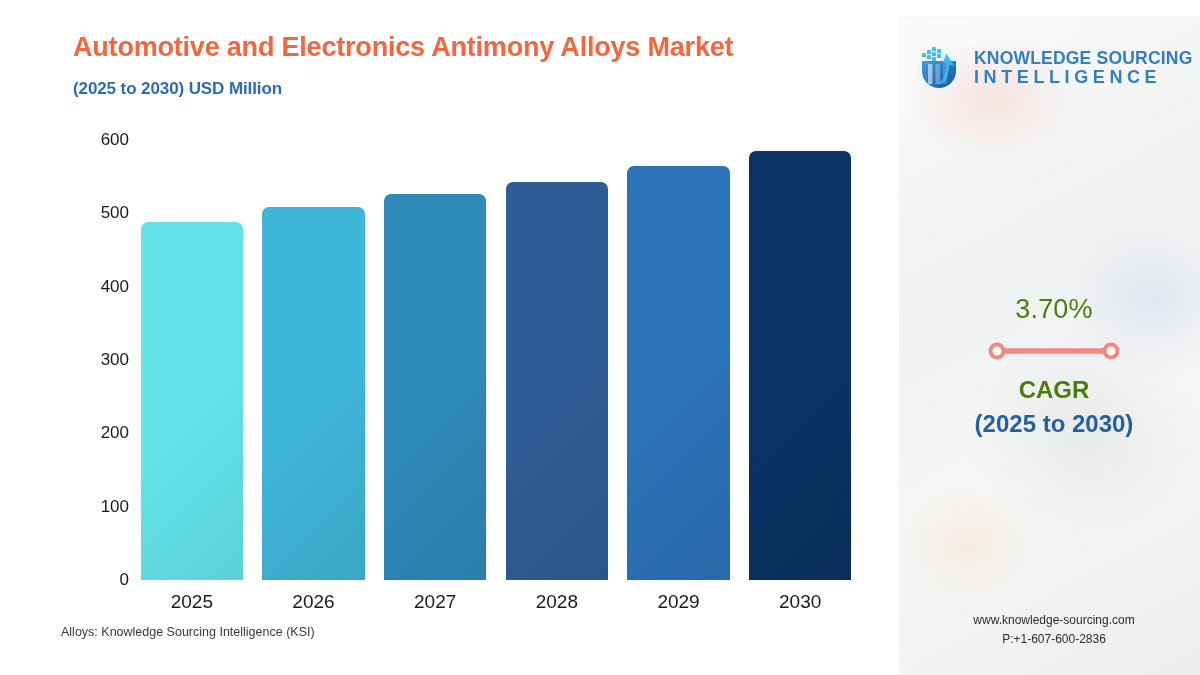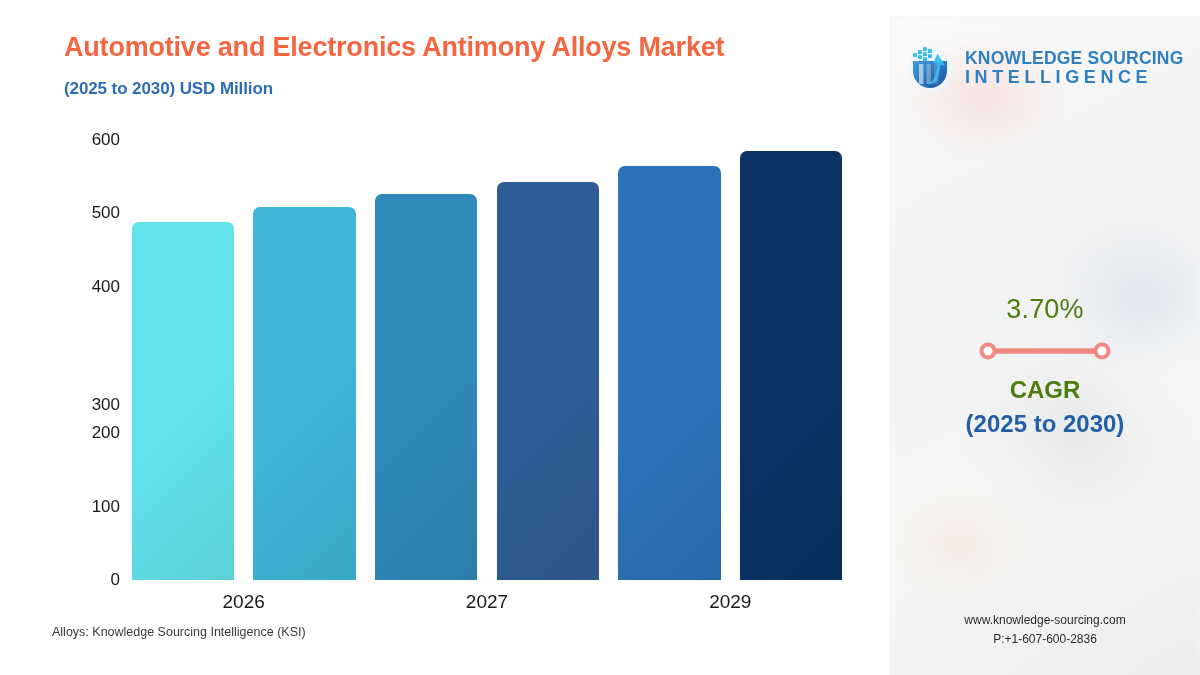--- a/index.html
+++ b/index.html
@@ -8,20 +8,21 @@
     font-family: "Liberation Sans", sans-serif;
     background:#ffffff;
     overflow:hidden;
   }
   .canvas {
     position:relative;
     width:1028px;
     height:675px;
     background:#ffffff;
     display:flex;
+    padding-left:9px;
   }
 
   
   .left-panel {
     position:relative;
     width:890px;
     height:675px;
     background:#ffffff;
     flex:0 0 890px;
   }
@@ -214,21 +215,21 @@
       <div class="chart-title">Automotive and Electronics Antimony Alloys Market</div>
       <div class="chart-subtitle">(2025 to 2030) USD Million</div>
     </div>
 
     <div class="plot">
 
       <div class="y-axis" id="y-axis">
           <div class="y-tick" style="top: 0px;">600</div>
           <div class="y-tick" style="top: 73.3333px;">500</div>
           <div class="y-tick" style="top: 146.667px;">400</div>
-          <div class="y-tick" style="top: 220px; margin-top: 45px;">300</div>
+          <div class="y-tick" style="top: 220px;">300</div>
           <div class="y-tick" style="top: 293.333px;">200</div>
           <div class="y-tick" style="top: 366.667px; text-align: center;">100</div>
           <div class="y-tick" style="top: 440px;">0</div>
         </div>
 
       <div class="bars-area" id="bars-area">
           <div class="bar-col">
             <div class="bar" style="height: 357.867px; background: linear-gradient(135deg, rgb(99, 226, 234) 0%, rgb(99, 226, 234) 55%, rgb(91, 208, 215) 100%);"></div>
           </div>
           <div class="bar-col">
@@ -242,23 +243,26 @@
           </div>
           <div class="bar-col">
             <div class="bar" style="height: 413.6px; background: linear-gradient(135deg, rgb(44, 114, 184) 0%, rgb(44, 114, 184) 55%, rgb(40, 105, 169) 100%);"></div>
           </div>
           <div class="bar-col">
             <div class="bar" style="height: 429px; background: linear-gradient(135deg, rgb(10, 50, 99) 0%, rgb(10, 50, 99) 55%, rgb(9, 46, 91) 100%);"></div>
           </div>
         </div>
 
       <div class="x-labels" id="x-axis">
+          <div class="x-label">2025</div>
           <div class="x-label">2026</div>
           <div class="x-label">2027</div>
+          <div class="x-label">2028</div>
           <div class="x-label">2029</div>
+          <div class="x-label">2030</div>
         </div>
 
     </div>
 
     <div class="source-note">Alloys: Knowledge Sourcing Intelligence (KSI)</div>
   </div>
 
   <div class="right-panel">
     <div class="rp-bg"></div>
     <div class="rp-inner">

